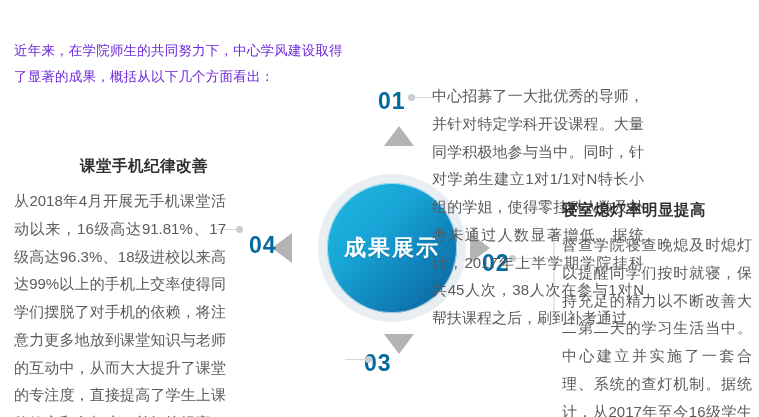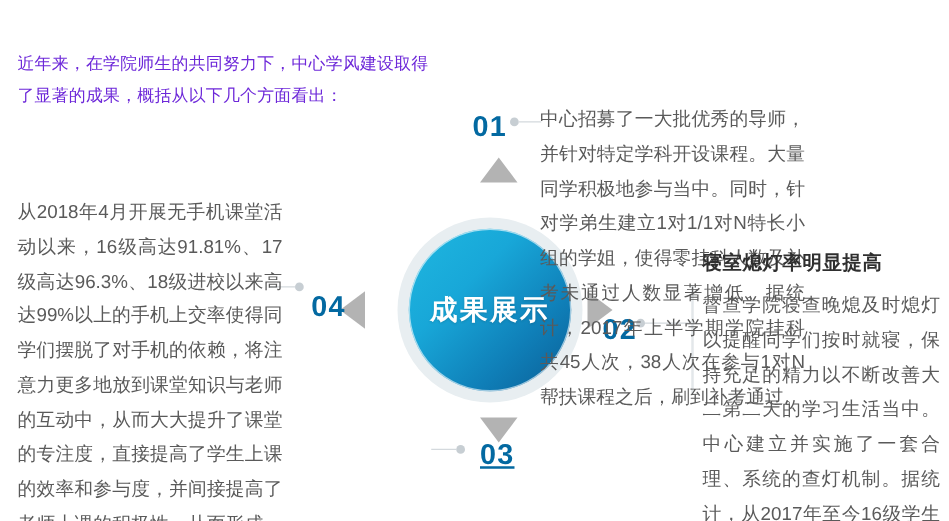--- a/index.html
+++ b/index.html
@@ -79,21 +79,21 @@
   
   .num{
     position:absolute;
     font-size:23px;
     font-weight:bold;
     color:#0369a1;
     letter-spacing:1px;
   }
   .num-01{left:378px;top:88px;}
   .num-02{left:482px;top:250px;}
-  .num-03{left:384px;top:350px;text-decoration:underline;}
+  .num-03{left:364px;top:350px;}
   .num-04{left:249px;top:232px;}
 
   
   .dot{
     position:absolute;
     width:7px;height:7px;border-radius:50%;
     background:#c7ced3;
   }
   .hline{
     position:absolute;height:1px;background:#d4d9dd;
@@ -165,14 +165,15 @@
 
 <div class="blk blk-02">
   <h3>寝室熄灯率明显提高</h3>
   <p>督查学院寝查晚熄及时熄灯以提醒同学们按时就寝，保持充足的精力以不断改善大二第二天的学习生活当中。中心建立并实施了一套合理、系统的查灯机制。据统计，从2017年至今16级学生平均熄灯率:98.18%、15级熄灯率97.78%、14级熄灯率94.89%。</p>
 </div>
 
 <div class="blk blk-03">
 </div>
 
 <div class="blk blk-04">
+  <h3>课堂手机纪律改善</h3>
   <p>从2018年4月开展无手机课堂活动以来，16级高达91.81%、17级高达96.3%、18级进校以来高达99%以上的手机上交率使得同学们摆脱了对手机的依赖，将注意力更多地放到课堂知识与老师的互动中，从而大大提升了课堂的专注度，直接提高了学生上课的效率和参与度，并间接提高了老师上课的积极性，从而形成一个师生双向的良好循环</p>
 </div>
 
 </body></html>

